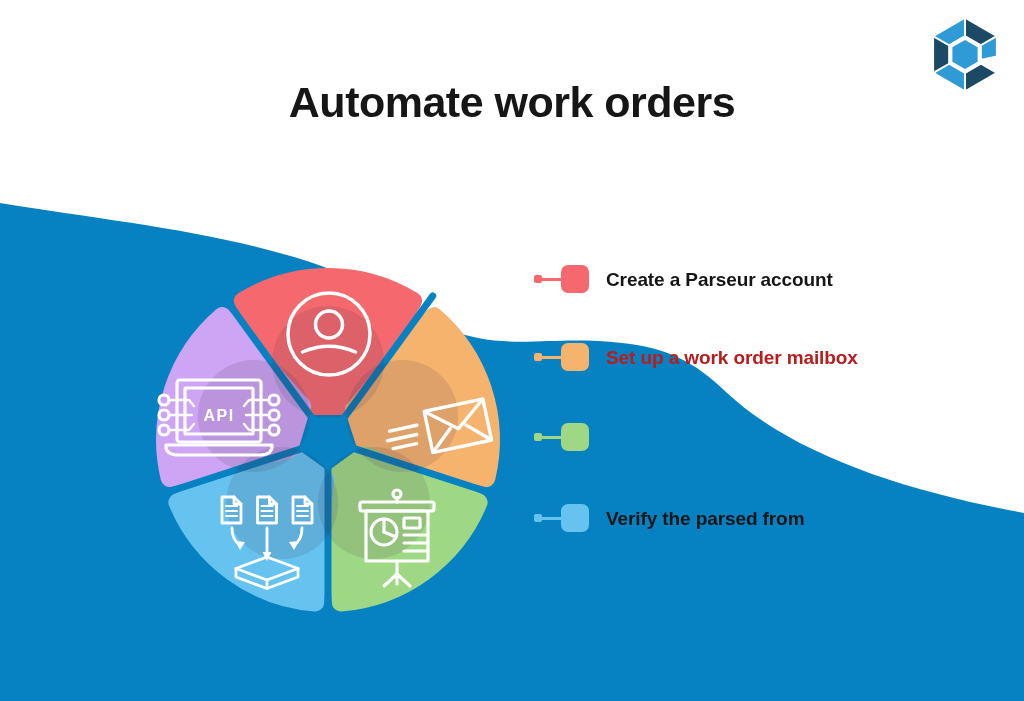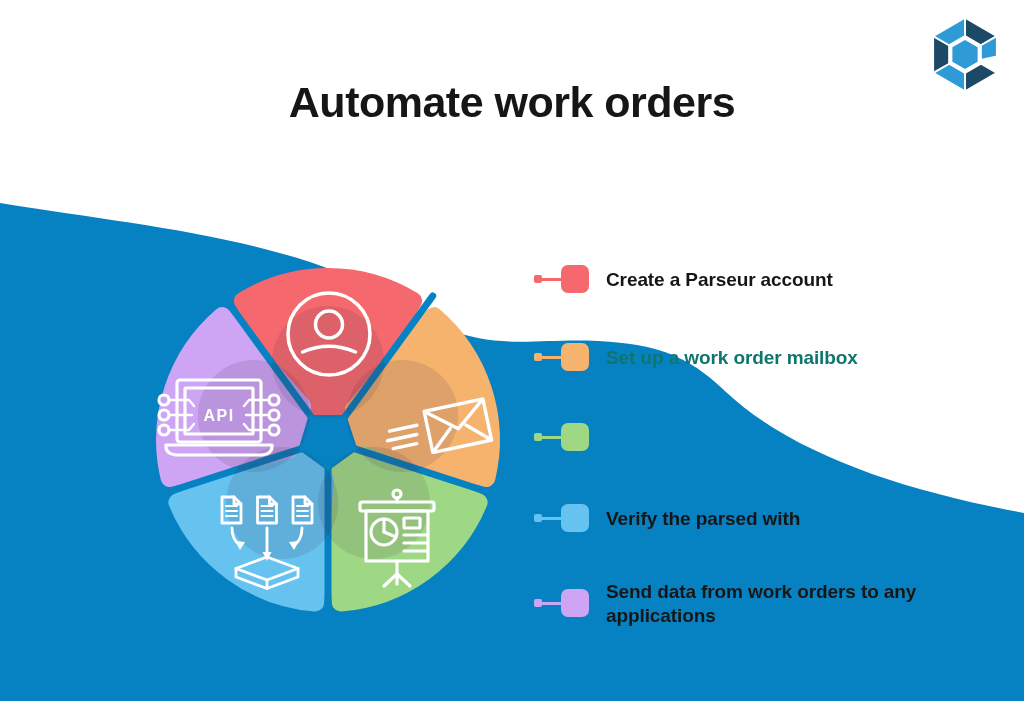--- a/index.html
+++ b/index.html
@@ -176,42 +176,34 @@
     </span>
     <span class="legend-label" style="color: rgb(22, 22, 22);">Create a Parseur account</span>
   </div>
 
   <div class="legend-row" style="top:343px">
     <span class="marker">
       <span class="dot" style="background: rgb(246, 179, 110);"></span>
       <span class="line" style="background: rgb(246, 179, 110);"></span>
       <span class="sq" style="background: rgb(246, 179, 110);"></span>
     </span>
-    <span class="legend-label" style="color: #0f766e;">Set up a work order mailbox</span>
+    <span class="legend-label" style="color: #b91c1c;">Set up a work order mailbox</span>
   </div>
 
   <div class="legend-row" style="top:423px">
     <span class="marker">
       <span class="dot" style="background: rgb(159, 216, 132);"></span>
       <span class="line" style="background: rgb(159, 216, 132);"></span>
       <span class="sq" style="background: rgb(159, 216, 132);"></span>
     </span>
   </div>
 
   <div class="legend-row" style="top:504px">
     <span class="marker">
       <span class="dot" style="background: rgb(102, 195, 240);"></span>
       <span class="line" style="background: rgb(102, 195, 240);"></span>
       <span class="sq" style="background: rgb(102, 195, 240);"></span>
     </span>
-    <span class="legend-label" style="color: rgb(22, 22, 22);">Verify the parsed with</span>
-  </div>
-
-  <div class="legend-row" style="top:578px">
-    <span class="marker">
-      <span class="dot" style="background: rgb(205, 165, 244);"></span>
-      <span class="line" style="background: rgb(205, 165, 244);"></span>
-      <span class="sq" style="background: rgb(205, 165, 244);"></span>
-    </span>
-    <span class="legend-label" style="color: rgb(22, 22, 22);">Send data from work orders to any applications</span>
-  </div>
+    <span class="legend-label" style="color: rgb(22, 22, 22);">Verify the parsed from</span>
+  </div>
+
 
 </div>
 
 </body></html>

